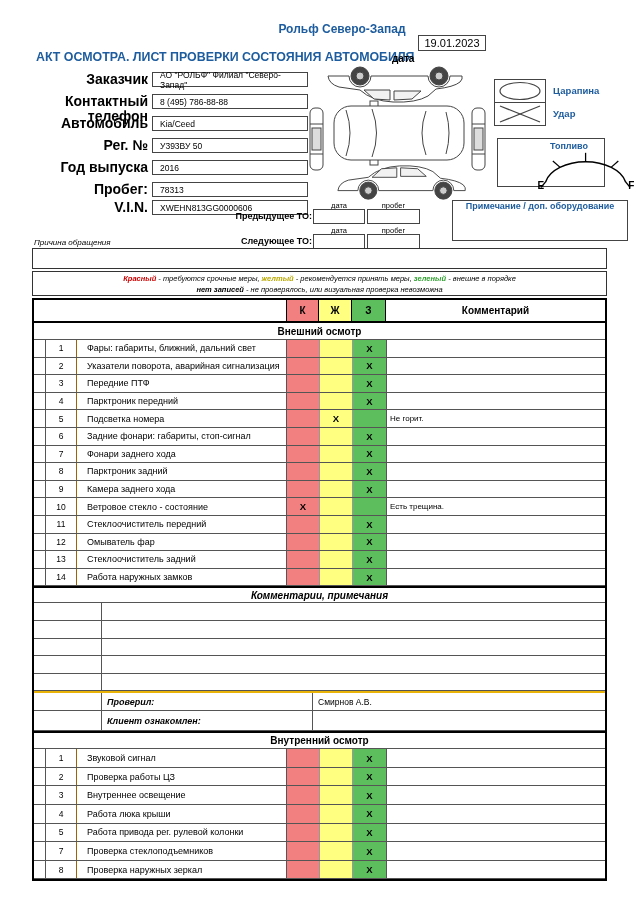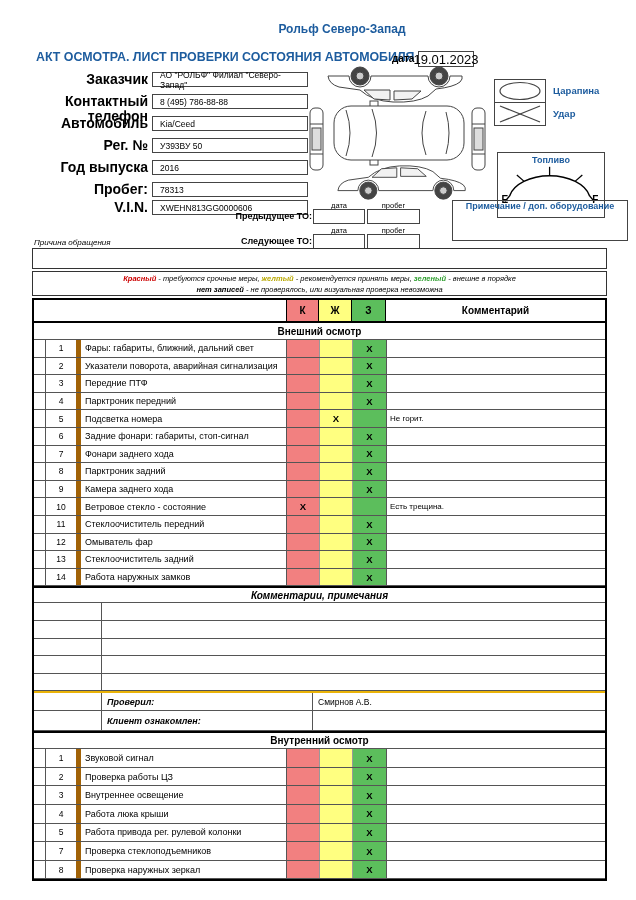--- a/index.html
+++ b/index.html
@@ -10,40 +10,40 @@
     overflow: hidden;
   }
   .abs { position: absolute; }
   .blue { color: #1d5c9e; }
 
   
   .company { top:22px; left:0; width:636px; text-align:center;
              font-size:12px; font-weight:bold;padding-left:48px; }
   .doc-title { top:50px; left:36px; font-size:12.4px; font-weight:bold; }
   .date-label { top:53px; left:392px; font-size:10px; font-weight:bold; }
-  .date-box { top:51px; left:418px; width:56px; height:16px;
-              border:1.2px solid #444; font-size:13px;
+  .date-box { top:35px; left:418px; width:68px; height:16px;
+              border:1.2px solid #444; font-size:11px;
               display:flex; align-items:center; justify-content:center; }
 
   
   .flabel { left:18px; width:130px; text-align:right;
             font-size:14px; font-weight:bold; line-height:15px; }
   .fbox { left:152px; width:156px; height:15px; border:1.2px solid #444;
           font-size:8.5px; display:flex; align-items:center; padding-left:7px; }
 
   
   .tocol { font-size:7.5px; text-align:center; }
   .tolabel { width:126px; text-align:right; font-size:9px; font-weight:bold; line-height:15px; }
   .tobox { height:15px; border:1.2px solid #444; background:#fff; }
 
   
   .sym-box { width:52px; height:24px; border:1.2px solid #444; background:#fff;
              display:flex; align-items:center; justify-content:center; }
   .sym-label { font-size:9.5px; font-weight:bold; }
-  .fuel-box { left:497px; top:152px; width:108px; height:66px; border:1.4px solid #444; }
+  .fuel-box { left:497px; top:138px; width:108px; height:49px; border:1.4px solid #444;padding-left:36px; }
   .fuel-title { text-align:center; font-size:9px; font-weight:bold; margin-top:2px; }
   .note-box { left:452px; top:200px; width:176px; height:41px; border:1.4px solid #444; }
   .note-title { text-align:center; font-size:9px; font-weight:bold; margin-top:0; }
 
   
   .reason-label { left:34px; top:238px; font-size:8px; font-style:italic; }
   .reason-box { left:32px; top:248px; width:575px; height:21px; border:1.4px solid #333; }
 
   
   .legend-box { left:32px; top:271px; width:575px; height:25px; border:1.4px solid #333;
@@ -67,21 +67,21 @@
   .sect { height:17px; border-bottom:1px solid #555; display:flex; align-items:center;
           justify-content:center; font-weight:bold; font-size:10px; }
   .sect-int { height:18px; border-top:2px solid #000; }
   .sect-com { border-top:2px solid #000; font-style:italic; }
 
   .trow { display:flex; height:17.6px; border-bottom:1px solid #555; align-items:stretch; }
   .int .trow { height:18.6px; }
   .trow > div { display:flex; align-items:center; }
   .c-sp { width:12px; border-right:1px solid #555; }
   .c-num { width:30px; justify-content:center; font-size:8.5px; }
-  .c-label { width:210px; border-left:5px solid #a16207; padding-left:4px; font-size:9px; }
+  .c-label { width:210px; border-left:1px solid #a16207; padding-left:10px; font-size:9px; }
   .c-k,.c-zh,.c-z { justify-content:center; font-weight:bold; font-size:9.5px; }
   .c-k { width:33px; background:#f28080; border-left:1px solid #555; }
   .c-zh { width:33px; background:#ffff80; border-left:1px solid #999; }
   .c-z { width:34px; background:#5cbe5c; border-left:1px solid #999; }
   .c-com { flex:1; border-left:1px solid #555; padding-left:3px; font-size:8px; }
 
   .crow { display:flex; height:17.6px; border-bottom:1px solid #555; }
   .c-left { width:68px; border-right:1px solid #555; }
 
   .prow { display:flex; height:20px; border-bottom:1px solid #555; align-items:stretch; }

